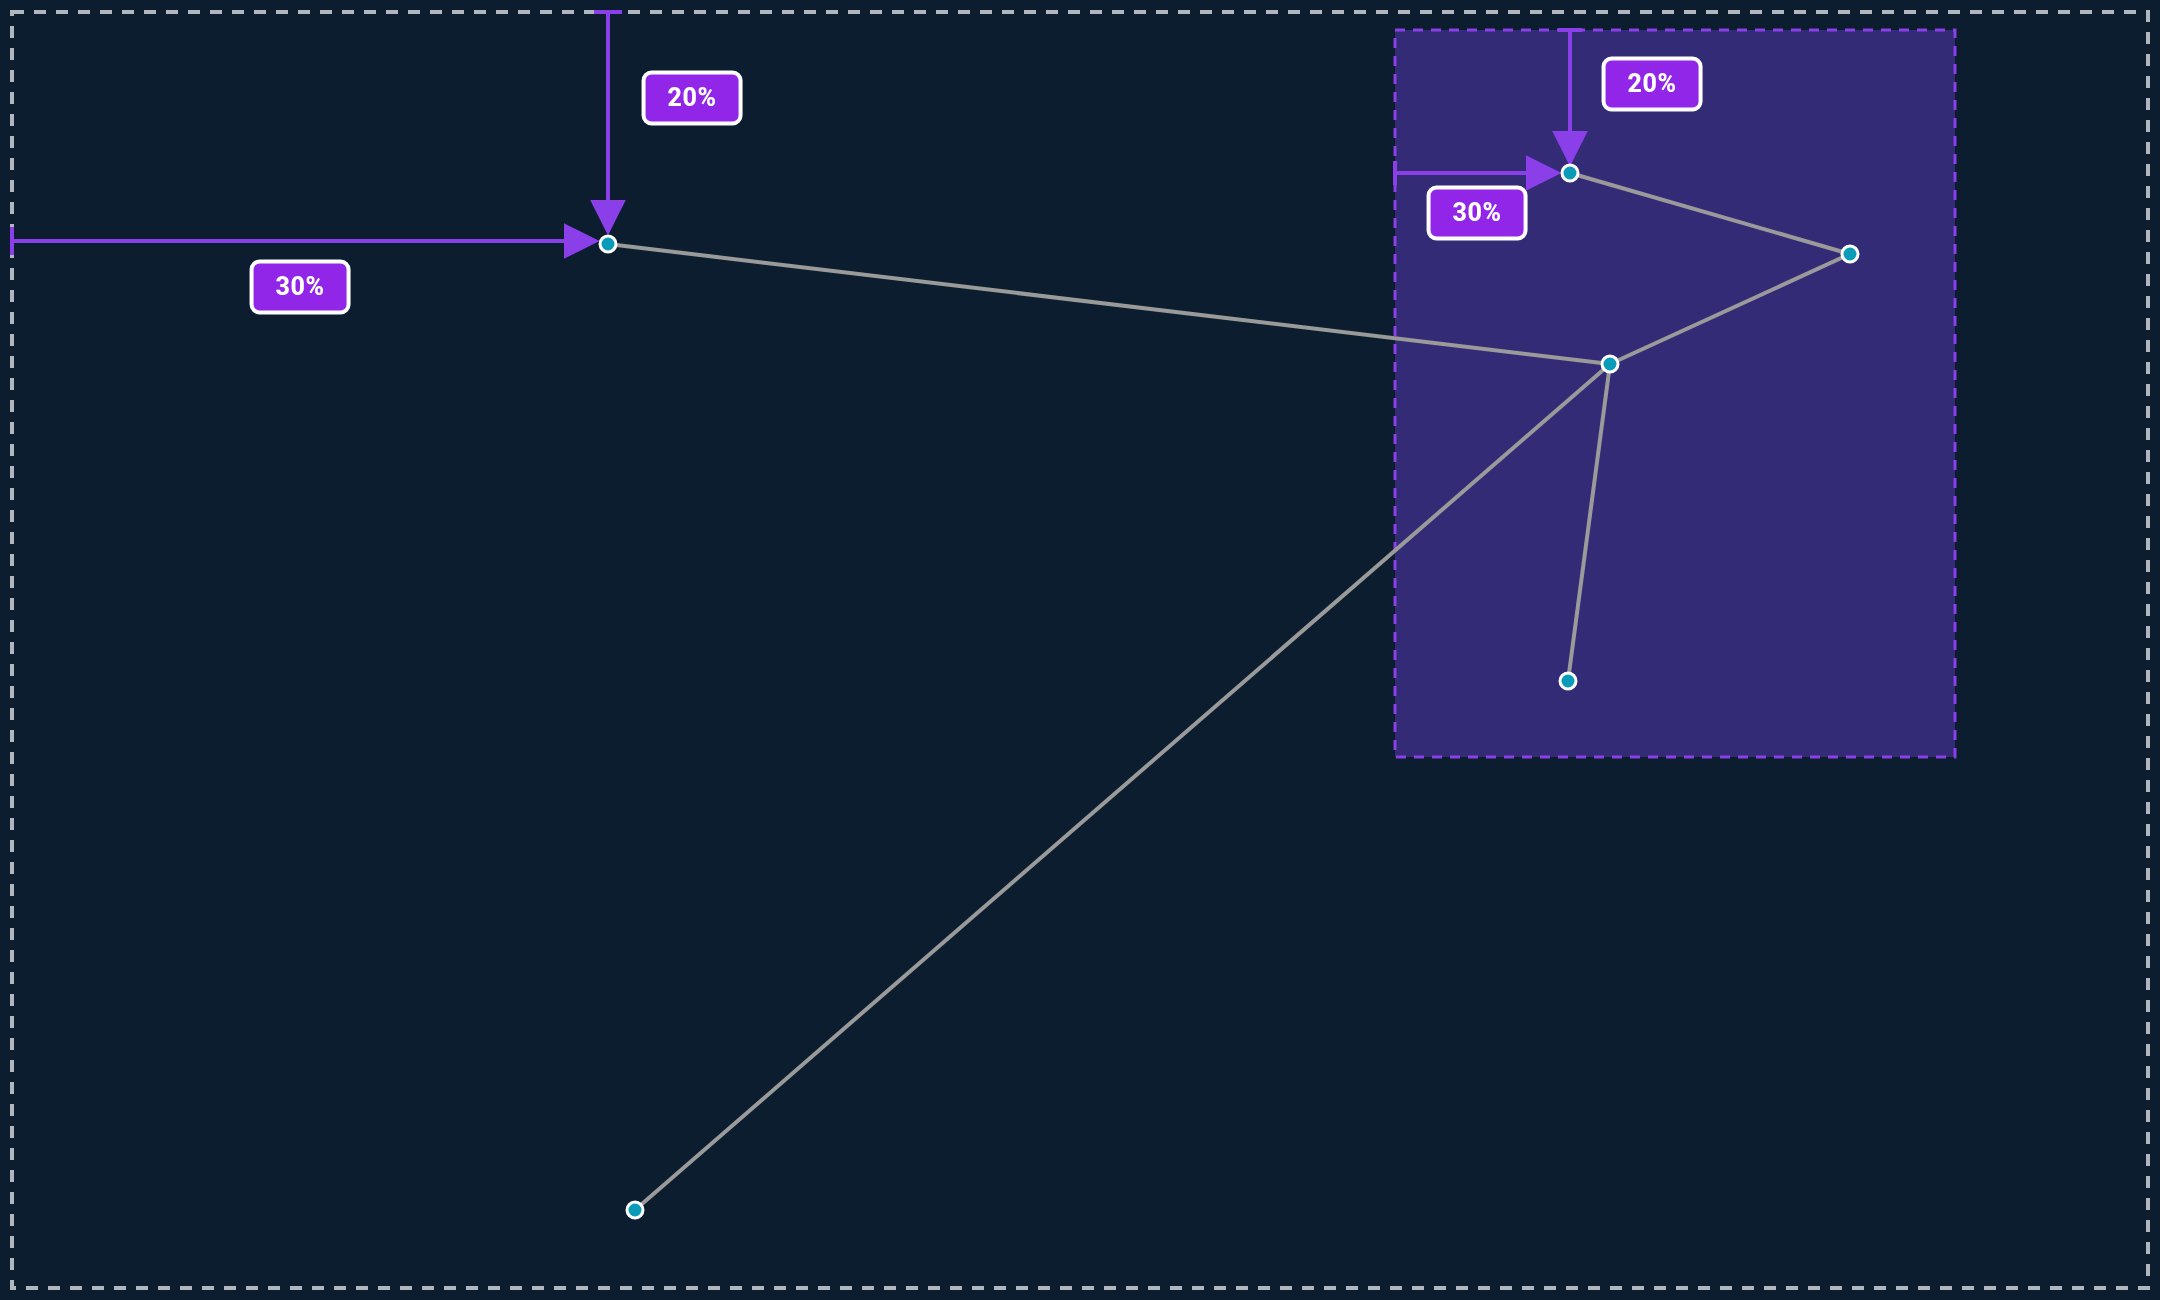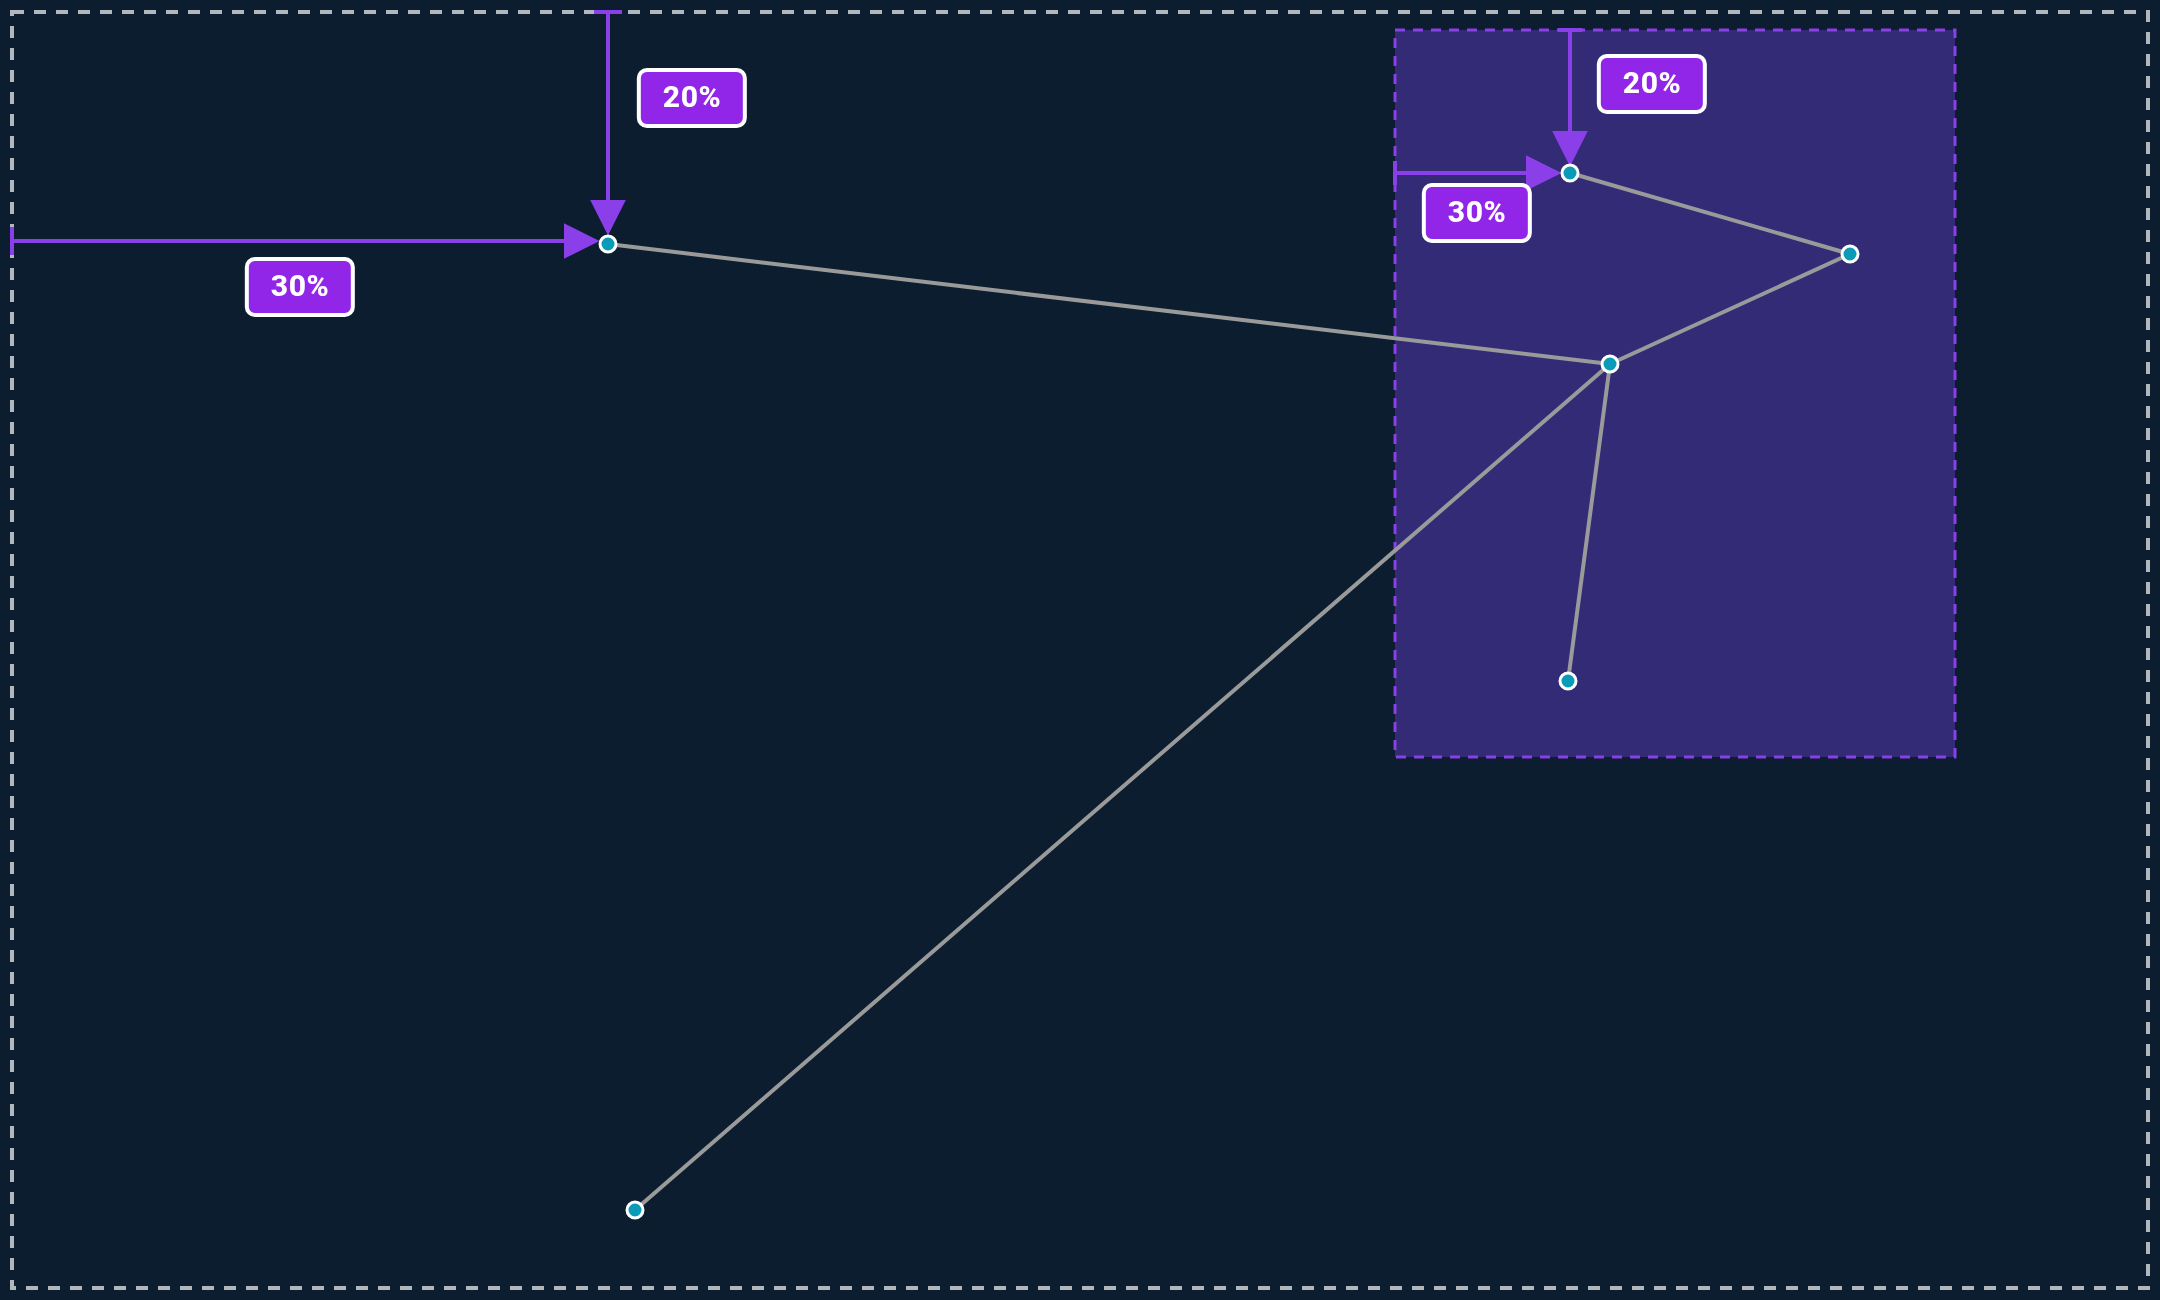--- a/index.html
+++ b/index.html
@@ -20,21 +20,21 @@
   }
   svg { display: block; }
   .badge {
     position: absolute;
     transform: translate(-50%, -50%);
     background: #9126e8;
     color: #ffffff;
     border: 4px solid #ffffff;
     border-radius: 10px;
     font-weight: 800;
-    font-size: 30px;
+    font-size: 25px;
     padding: 10px 22px 12px;
     line-height: 1;
     letter-spacing: 0.5px;
     box-shadow: 0 0 0 0 rgba(0,0,0,0);
     white-space: nowrap;
   }
 </style>
 </head>
 <body>
 

